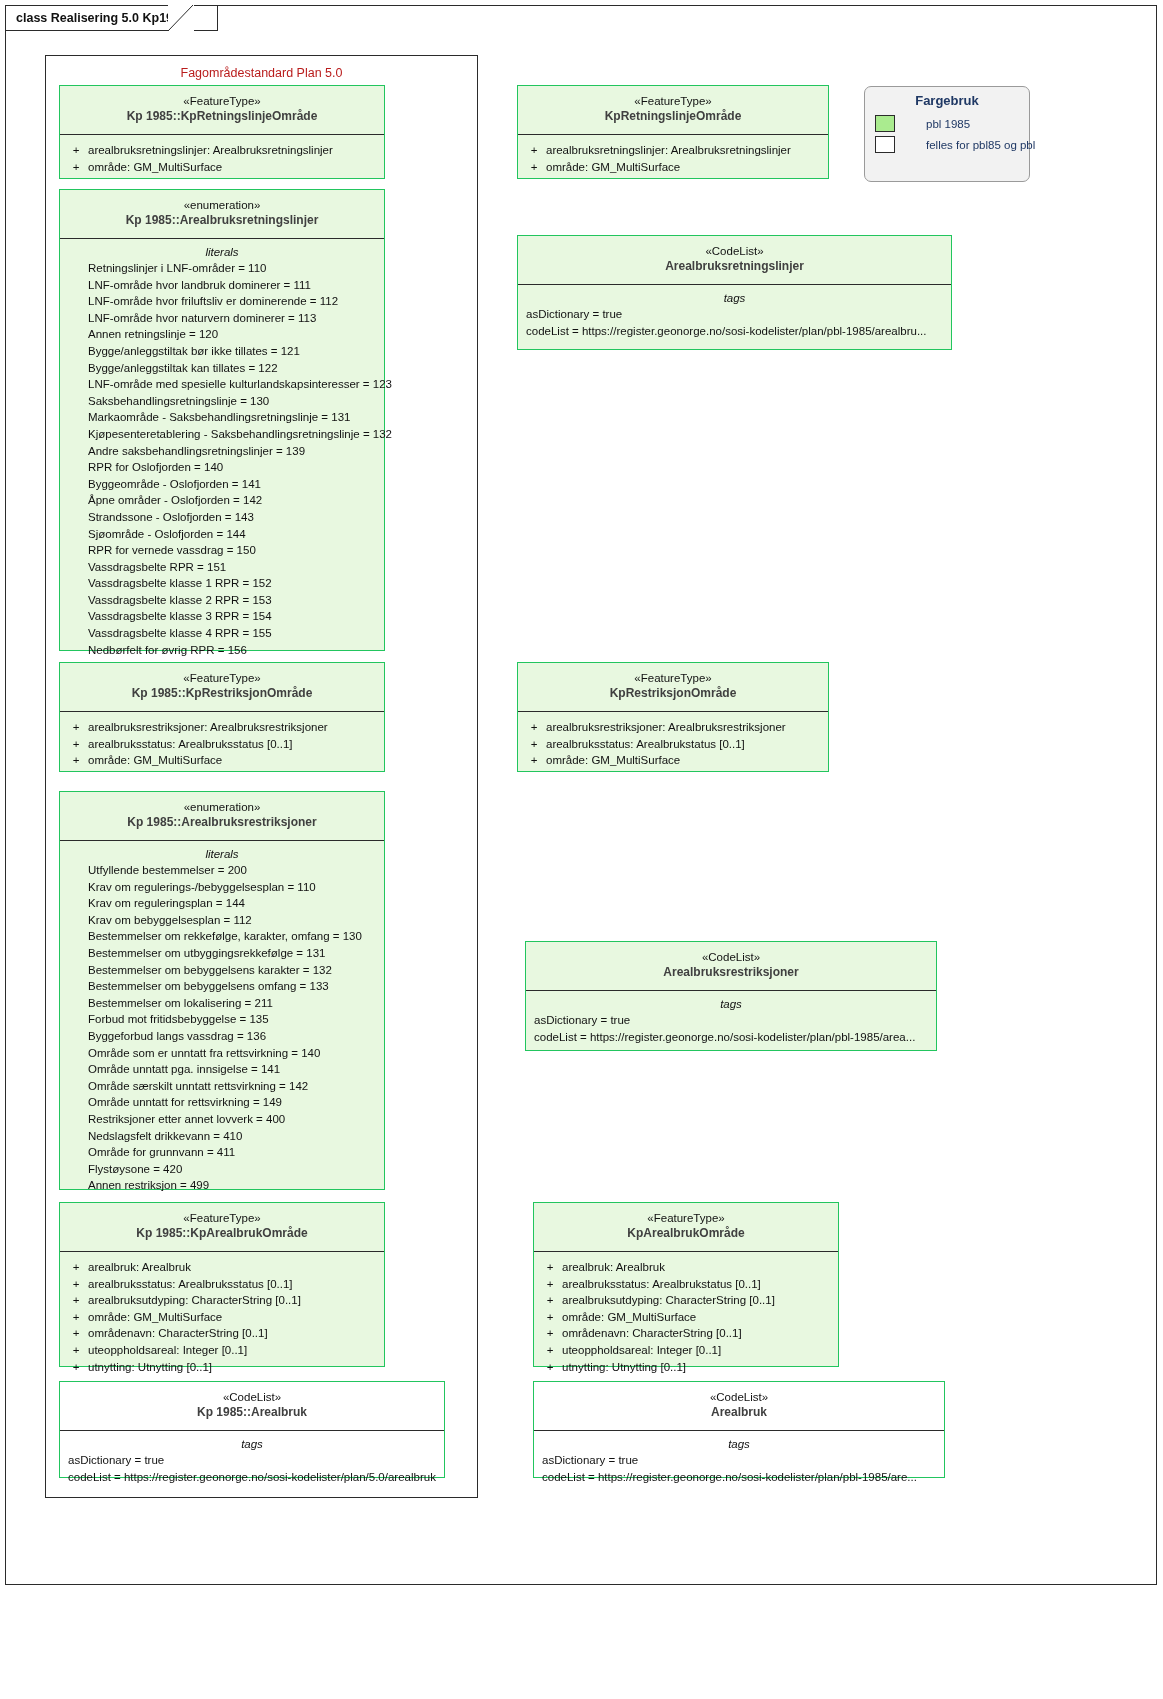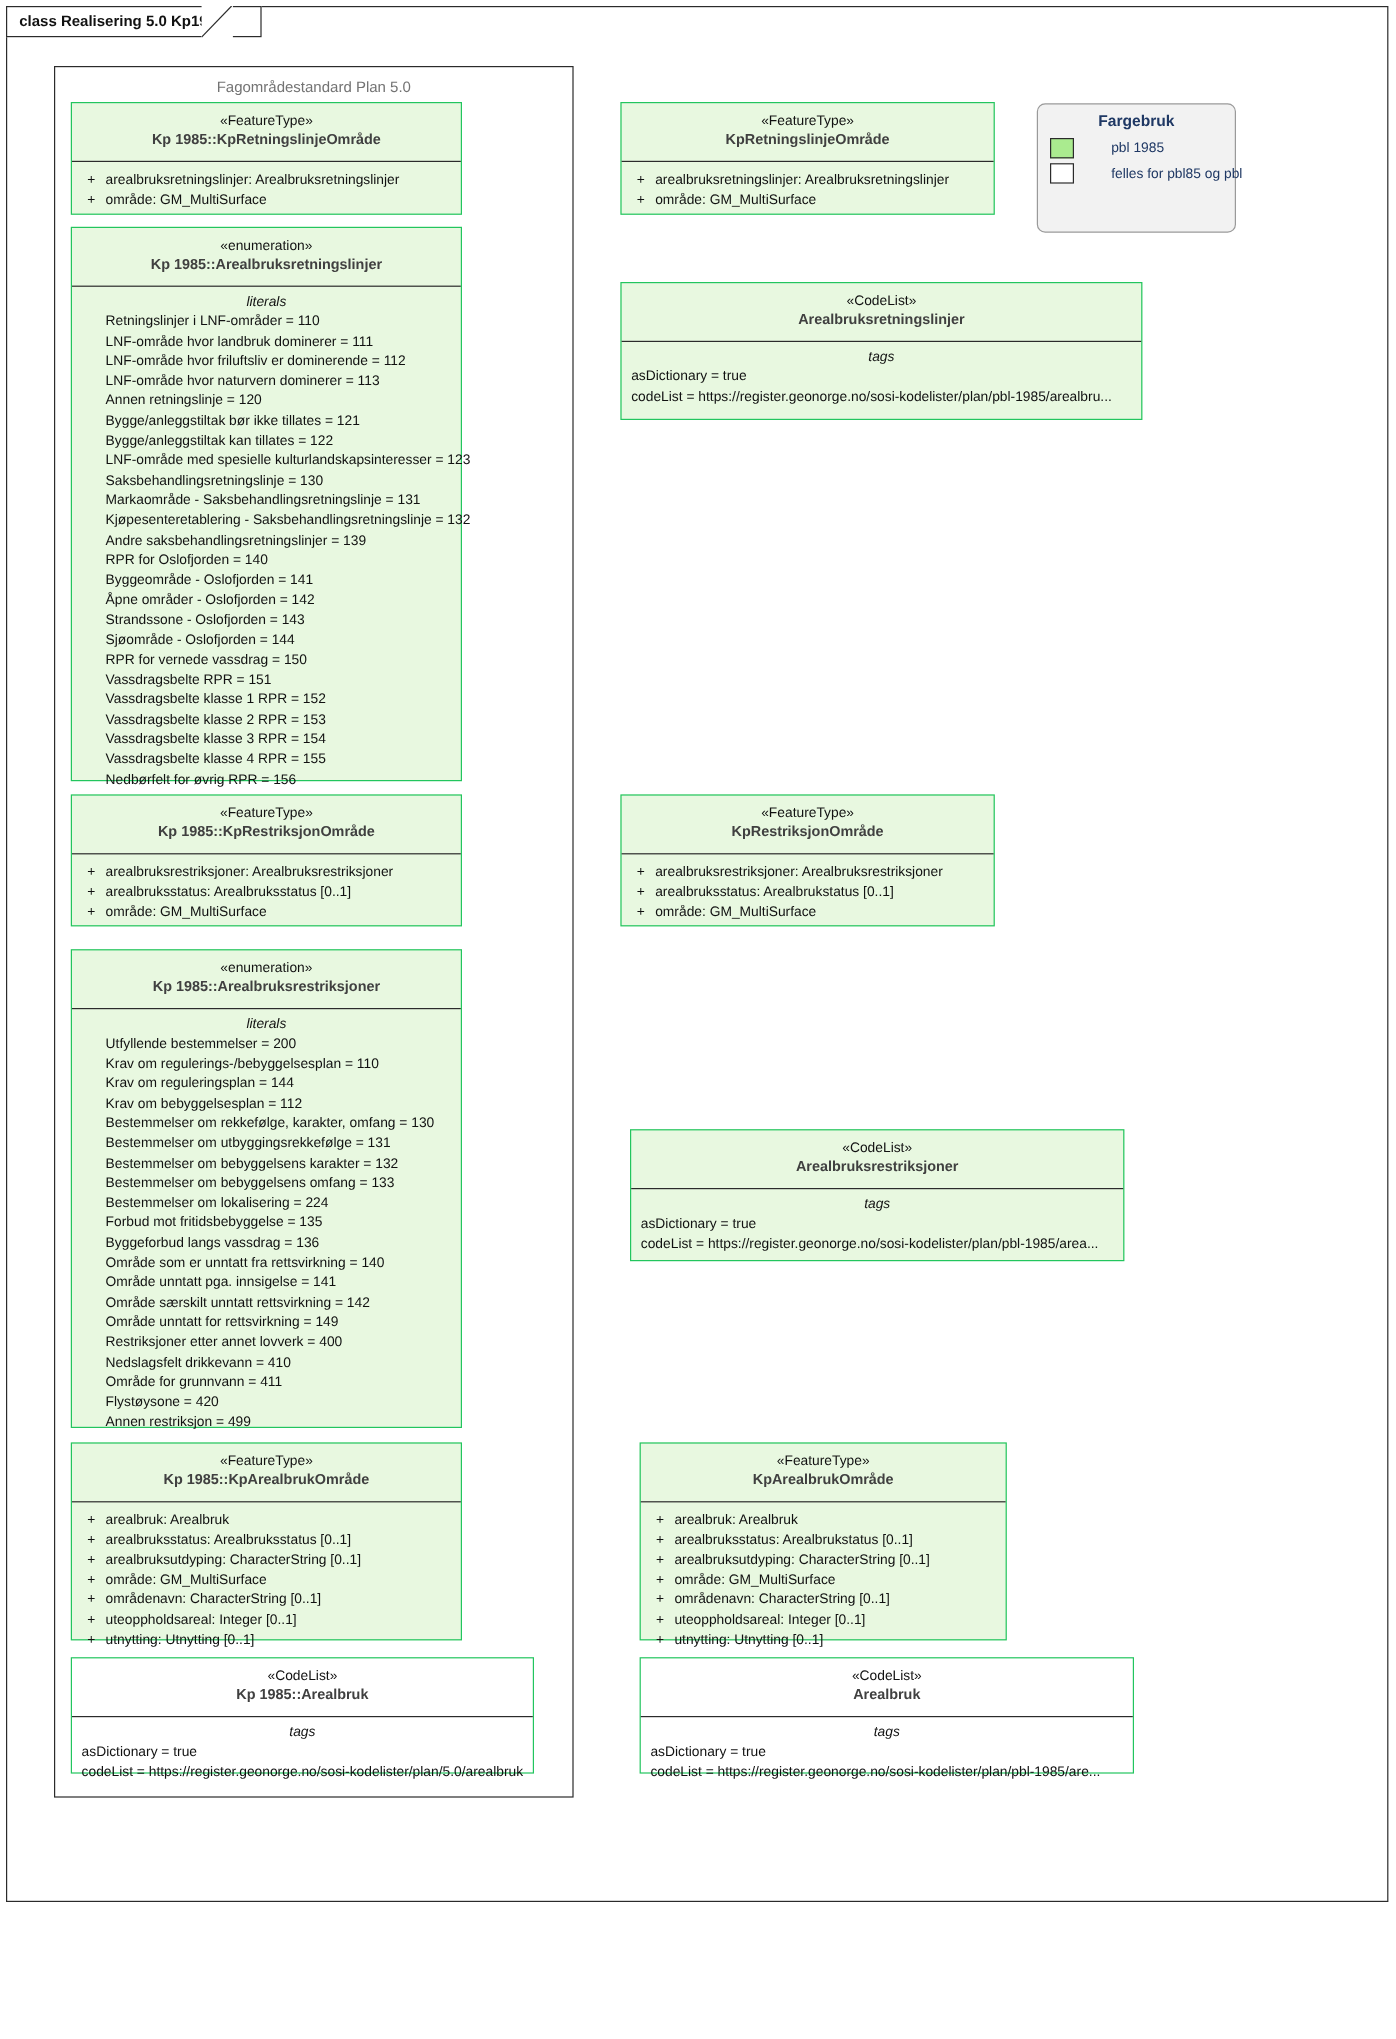--- a/index.html
+++ b/index.html
@@ -52,21 +52,21 @@
   
   .pkgbox{
     position:absolute;
     border:1px solid #2b2b2b;
     background:#ffffff;
     box-sizing:border-box;
   }
   .pkg-title{
     text-align:center;
     font-size:12.5px;
-    color:#737373;
+    color:#b91c1c;
     padding-top:10px;
   }
 
   
   .uml{
     position:absolute;
     box-sizing:border-box;
     border:1px solid #22c55e;
     background:#e8f8e0;
   }
@@ -130,21 +130,21 @@
     padding-left:4px;
     white-space:nowrap;
     overflow:hidden;
     text-overflow:clip;
   }
 
   
   .legend{
     position:absolute;
     left:864px; top:86px;
-    width:166px; height:108px;
+    width:166px; height:96px;
     box-sizing:border-box;
     border:1px solid #9a9a9a;
     border-radius:7px;
     background:#f2f2f2;
     padding:6px 10px 0 10px;
   }
   .legend-title{
     text-align:center;
     font-size:13px;
     font-weight:bold;
@@ -274,21 +274,21 @@
     <div class="uml-body">
       <div class="compart-label">literals</div>
       <div class="lit">Utfyllende bestemmelser = 200</div>
       <div class="lit">Krav om regulerings-/bebyggelsesplan = 110</div>
       <div class="lit">Krav om reguleringsplan = 144</div>
       <div class="lit">Krav om bebyggelsesplan = 112</div>
       <div class="lit">Bestemmelser om rekkefølge, karakter, omfang = 130</div>
       <div class="lit">Bestemmelser om utbyggingsrekkefølge = 131</div>
       <div class="lit">Bestemmelser om bebyggelsens karakter = 132</div>
       <div class="lit">Bestemmelser om bebyggelsens omfang = 133</div>
-      <div class="lit">Bestemmelser om lokalisering = 224</div>
+      <div class="lit">Bestemmelser om lokalisering = 211</div>
       <div class="lit">Forbud mot fritidsbebyggelse = 135</div>
       <div class="lit">Byggeforbud langs vassdrag = 136</div>
       <div class="lit">Område som er unntatt fra rettsvirkning = 140</div>
       <div class="lit">Område unntatt pga. innsigelse = 141</div>
       <div class="lit">Område særskilt unntatt rettsvirkning = 142</div>
       <div class="lit">Område unntatt for rettsvirkning = 149</div>
       <div class="lit">Restriksjoner etter annet lovverk = 400</div>
       <div class="lit">Nedslagsfelt drikkevann = 410</div>
       <div class="lit">Område for grunnvann = 411</div>
       <div class="lit">Flystøysone = 420</div>

